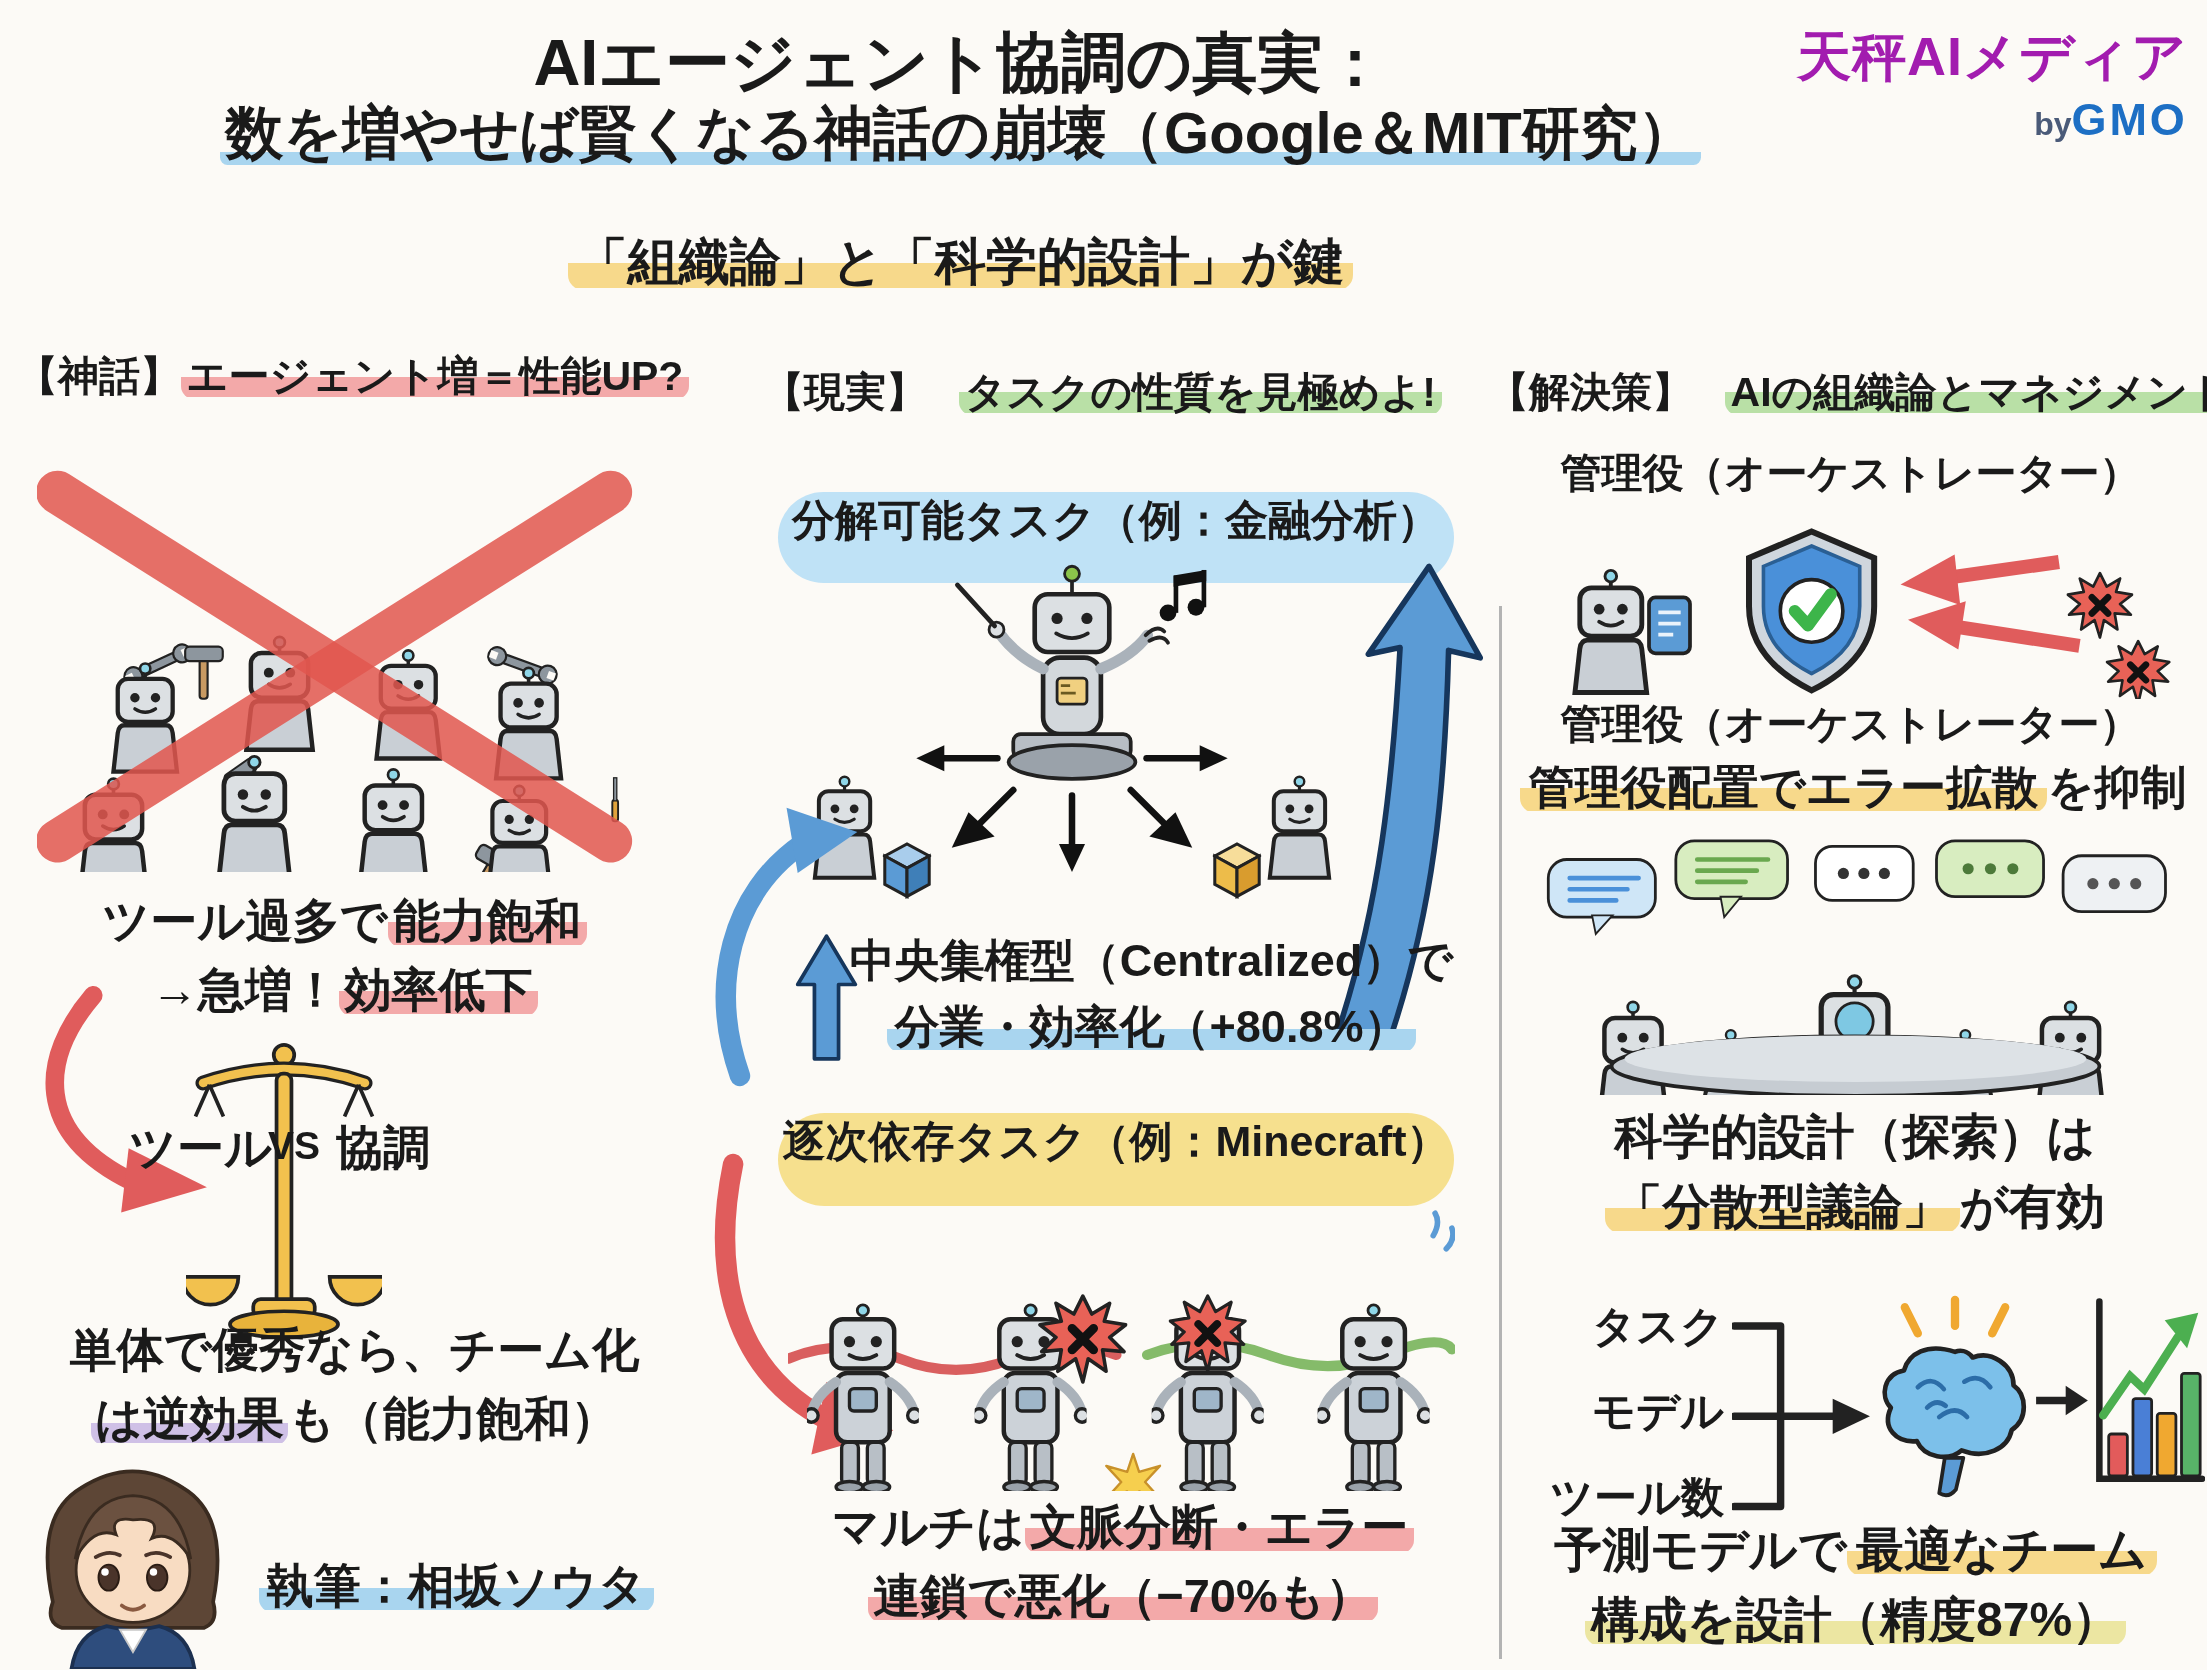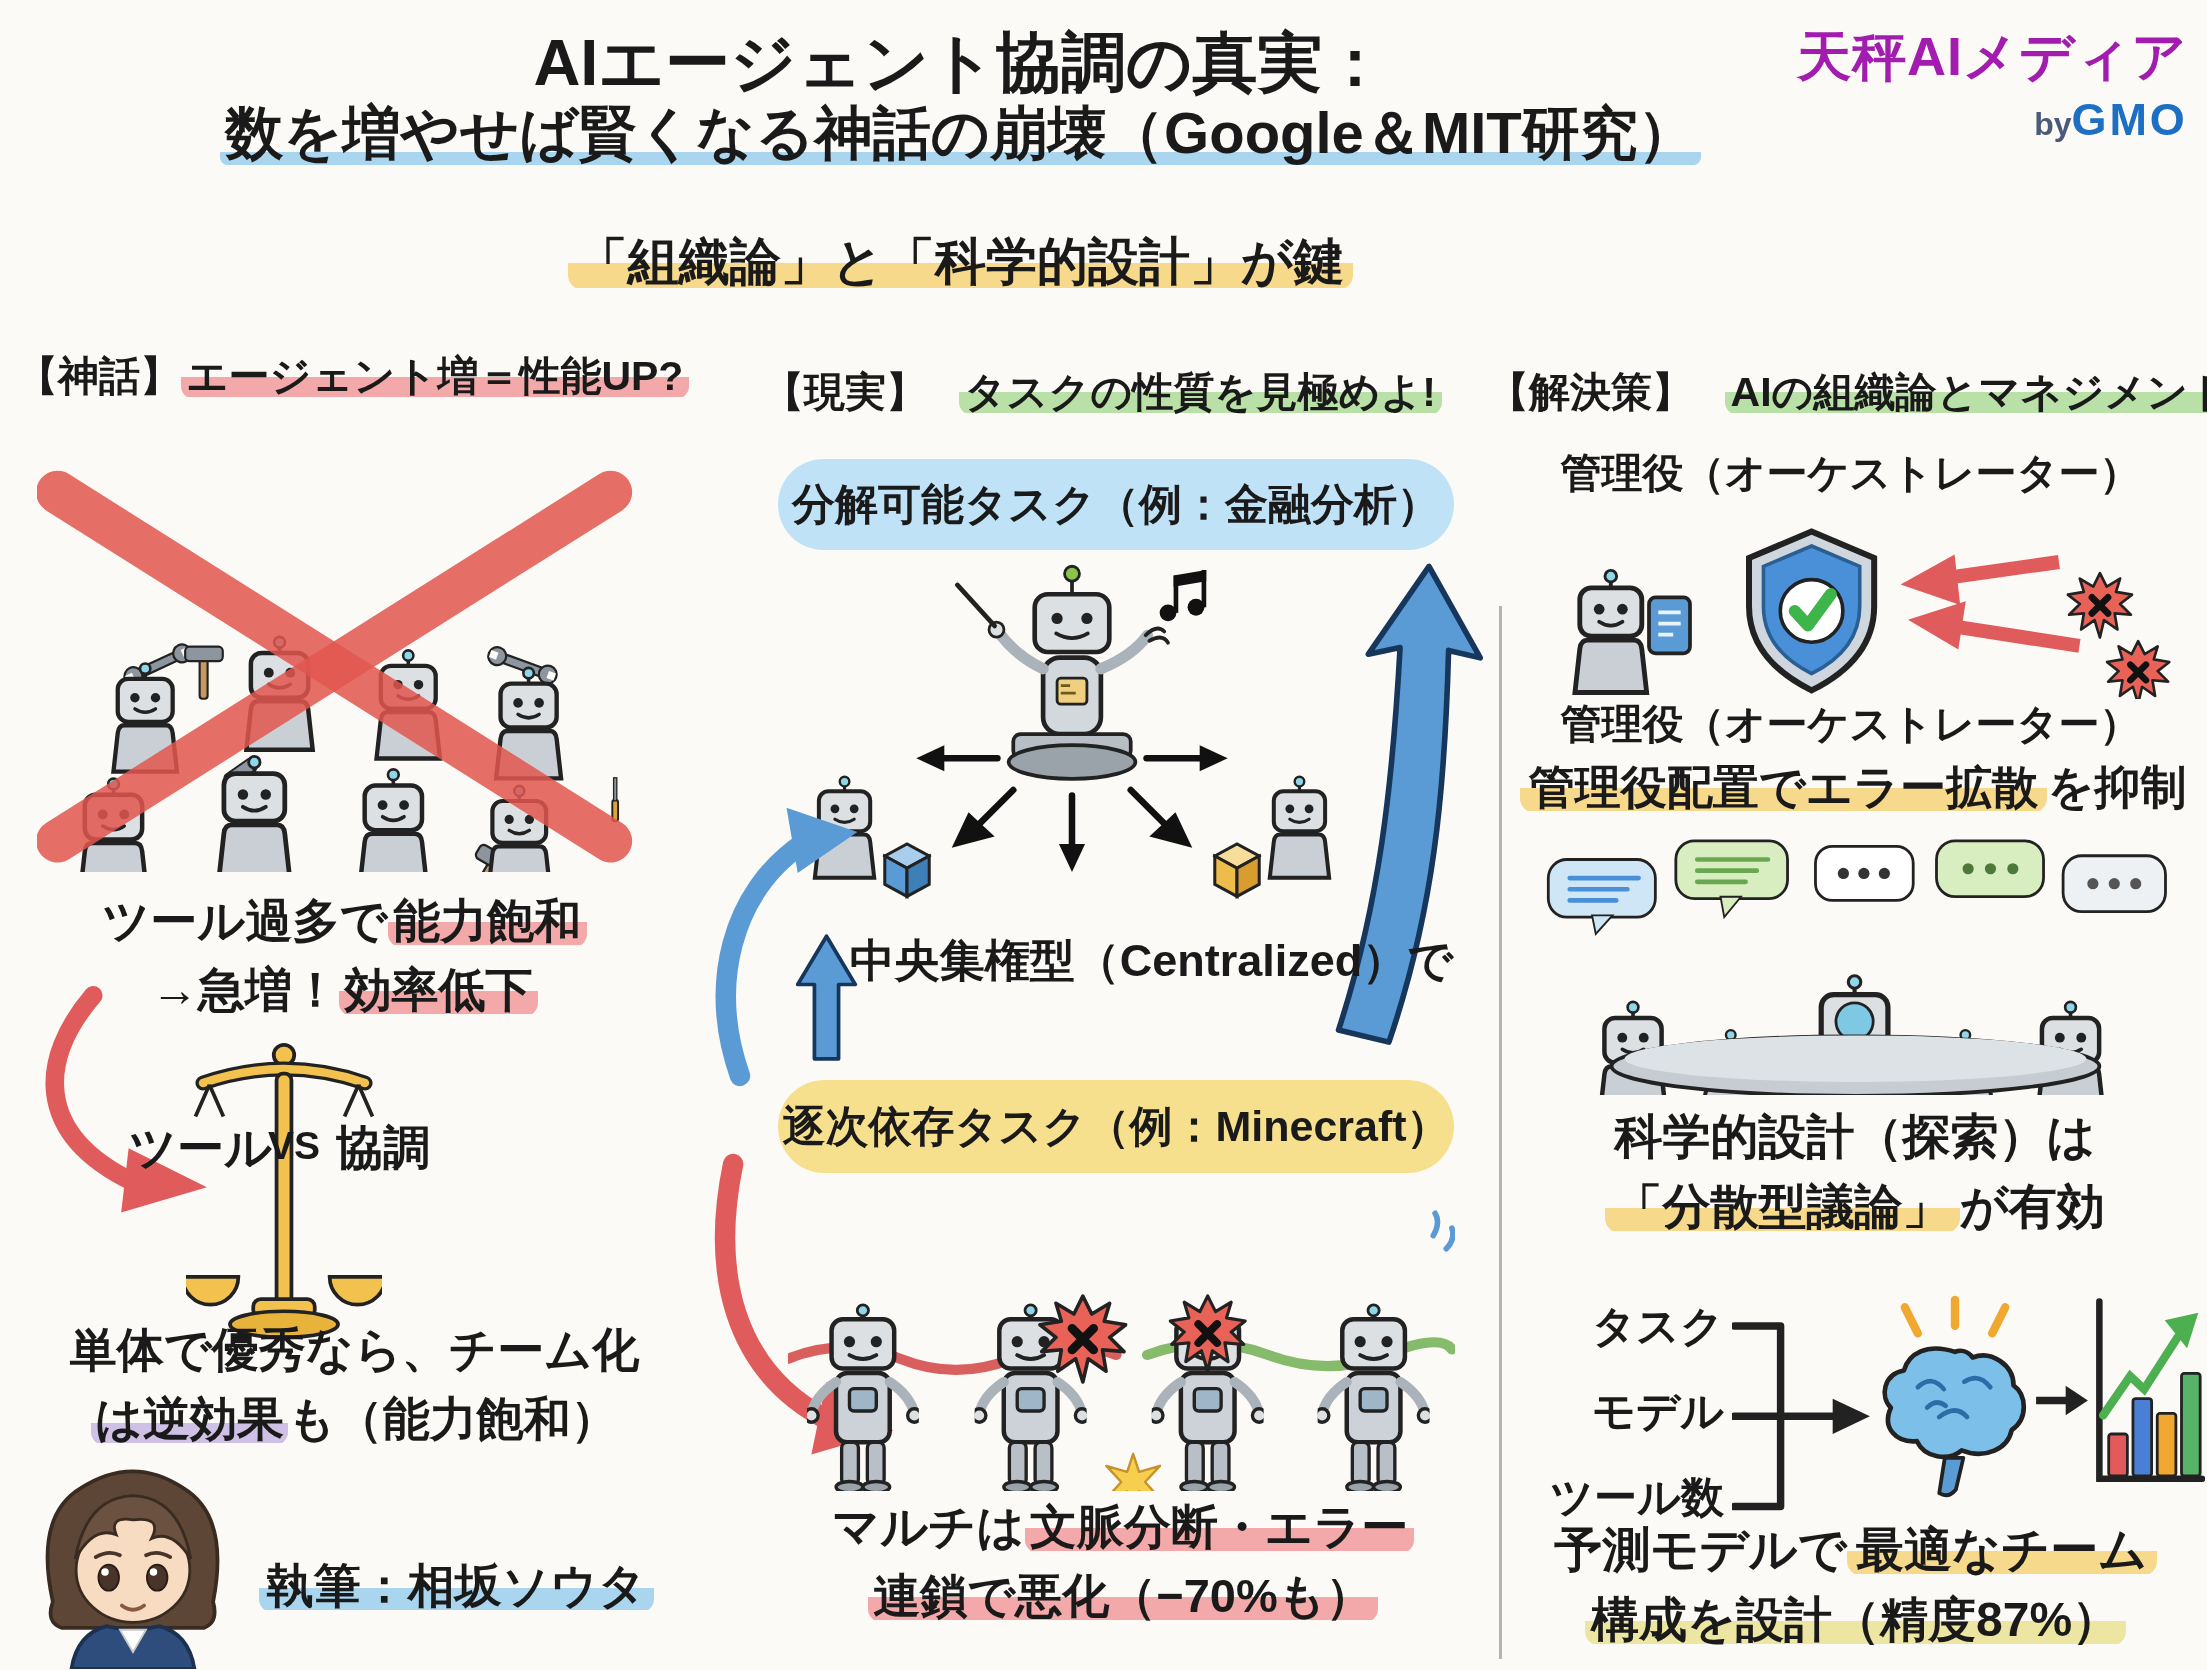--- a/index.html
+++ b/index.html
@@ -9,21 +9,21 @@
   .t{font-weight:900;color:#1a1a1a;white-space:nowrap;}
   .center{text-align:center;}
   
   .hl-blue  {background:linear-gradient(transparent 55%, #a9d5ef 55%, #a9d5ef 96%, transparent 96%);border-radius:13px;padding:0 7.5px;}
   .ul-blue  {background:linear-gradient(transparent 80%, #a9d5ef 80%);padding:0 5.6px;border-radius:7.5px;}
   .hl-yellow{background:linear-gradient(transparent 52%, #f7d98b 52%, #f7d98b 96%, transparent 96%);border-radius:15px;padding:0 9.3px;}
   .hl-yelgrn{background:linear-gradient(transparent 52%, #ece6a2 52%, #ece6a2 96%, transparent 96%);border-radius:15px;padding:0 5.6px;}
   .hl-pink  {background:linear-gradient(transparent 52%, #f3a9a9 52%, #f3a9a9 96%, transparent 96%);border-radius:13px;padding:0 5.6px;}
   .hl-green {background:linear-gradient(transparent 50%, #b9e0a6 50%, #b9e0a6 96%, transparent 96%);border-radius:13px;padding:0 5.6px;margin-left:32px;}
   .hl-purple{background:linear-gradient(transparent 58%, #cfc0e6 58%, #cfc0e6 97%, transparent 97%);border-radius:13px;padding:0 3.7px;}
-  .pill{display:flex;align-items:center;justify-content:center;border-radius:48px;font-weight:900;white-space:nowrap;}
+  .pill{display:flex;align-items:flex-start;justify-content:center;border-radius:48px;font-weight:900;white-space:nowrap;margin-top:33px;}
   .cap{font-weight:900;line-height:1.46;}
   .divider{background:#b3b3b3;}
   .brandname{font-weight:900;color:#a21caf;font-size:54px;letter-spacing:0.9px;white-space:nowrap;}
   .brandby{font-weight:700;color:#4a5a78;font-size:32px;}
   .gmo{font-weight:900;color:#1d6fc4;font-size:45px;letter-spacing:2.8px;}
 </style>
 </head>
 <body>
 
 <div class="canvas">
@@ -274,20 +274,21 @@
   <svg class="abs" style="left:707px;top:1151px;" width="191" height="312" viewBox="0 0 205 335">
     <path d="M28 14 C 4 130 28 235 128 288" fill="none" stroke="#e05c5c" stroke-width="22" stroke-linecap="round"></path>
     <polygon points="128,248 200,300 112,326" fill="#e05c5c"></polygon>
   </svg>
 
   <svg class="abs" style="left:794px;top:932px;" width="65" height="131" viewBox="0 0 70 140">
     <polygon points="35,4 66,56 48,56 48,136 22,136 22,56 4,56" fill="#5b9bd5" stroke="#16365c" stroke-width="4" stroke-linejoin="round"></polygon>
   </svg>
   <div class="abs cap center" style="left:844px;top:928px;width:615px;font-size:45px;">
     <div>中央集権型（Centralized）で</div>
+    <div><span class="hl-blue">分業・効率化（+80.8%）</span></div>
   </div>
 
   <div class="abs pill" style="left:778px;top:1080px;width:676px;height:93px;background:#f6e08e;font-size:43px;">
     <span>逐次依存タスク（例：Minecraft）</span>
   </div>
 
   <svg class="abs" style="left:788px;top:1176px;" width="667" height="315" viewBox="0 0 715 338">
     <path d="M0 196 Q60 172 120 196 T 240 196 T 352 192" fill="none" stroke="#d95f5f" stroke-width="11" stroke-linecap="round"></path>
     <path d="M385 192 Q450 168 515 192 T 640 192 T 712 186" fill="none" stroke="#85bb6a" stroke-width="11" stroke-linecap="round"></path>
     <use href="#spark" x="338" y="158" width="64"></use>

